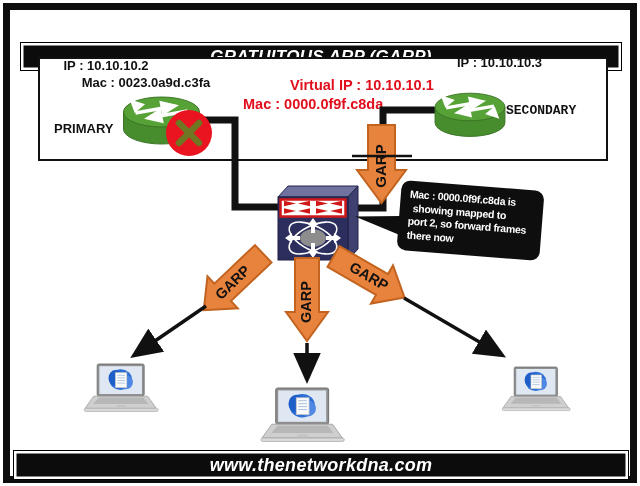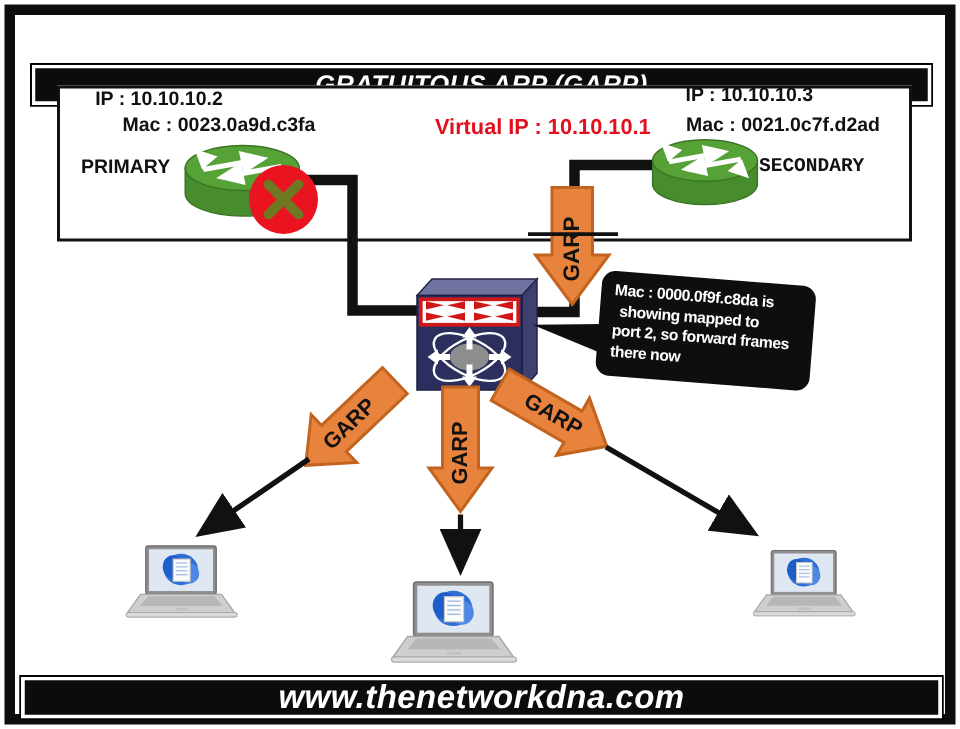--- a/index.html
+++ b/index.html
@@ -6,21 +6,21 @@
   .canvas{position:relative;width:640px;height:486px;background:#fff;overflow:hidden;
           font-family:"Liberation Sans",sans-serif;color:#111;}
   .outer-frame{position:absolute;left:3px;top:3px;width:620px;height:466px;
                border:7px solid #0d0d0d;background:#fff;}
   .bar{position:absolute;background:#0c0c0c;border:1px solid #000;
        box-shadow:inset 0 0 0 2.5px #fff;display:flex;align-items:center;justify-content:center;}
   .title-bar{left:20px;top:10px;width:600px;height:27px;margin-top:32px;}
   .footer-bar{left:13px;top:450px;width:614px;height:28px;}
   .bar-text{color:#fff;font-weight:bold;font-style:italic;letter-spacing:.3px;}
   .title-bar .bar-text{font-size:17px;}
-  .footer-bar .bar-text{font-size:22px;}
+  .footer-bar .bar-text{font-size:18px;}
   .router-box{position:absolute;left:38px;top:57px;width:566px;height:100px;
               border:2px solid #111;background:#fff;}
   .lbl{position:absolute;font-weight:bold;font-size:13px;white-space:nowrap;}
   .red{color:#e10e1c;font-size:14.5px;}
   svg.layer{position:absolute;left:0;top:0;}
   svg text{font-family:"Liberation Sans",sans-serif;font-weight:bold;fill:#111;}
   .callout{position:absolute;left:402px;top:180px;width:130px;background:#0e0e0e;color:#fff;
            border-radius:9px;padding:7px 4px 8px 9px;transform:rotate(4.5deg);
            transform-origin:top left;z-index:5;}
   .callout .line{font-size:10.5px;font-weight:bold;line-height:1.3;letter-spacing:-.3px;white-space:nowrap;}
@@ -35,26 +35,26 @@
   <div class="outer-frame"></div>
 
   <div class="bar title-bar">
     <span class="bar-text">GRATUITOUS ARP (GARP)</span>
   </div>
 
   <div class="router-box"></div>
 
   <div class="lbl" style="left:46px;top:58px;width:120px;text-align:center;">IP : 10.10.10.2</div>
   <div class="lbl" style="left:40px;top:75px;width:140px;text-align:center;padding-left:36px;">Mac : 0023.0a9d.c3fa</div>
-  <div class="lbl" style="left:54px;top:103px;">PRIMARY</div>
+  <div class="lbl" style="left:54px;top:121px;">PRIMARY</div>
 
   <div class="lbl red" style="left:243px;top:77px;margin-left:47px;">Virtual IP : 10.10.10.1</div>
+  <div class="lbl red" style="left:243px;top:96px;">Mac : 0000.0f9f.c8da</div>
 
   <div class="lbl" style="left:457px;top:55px;width:120px;">IP : 10.10.10.3</div>
-  <div class="lbl" style="left:452px;top:75px;width:140px;text-align:center;">Mac : 0021.0c7f.d2ad</div>
   <div class="lbl" style="left:506px;top:103px;font-family:Liberation Mono, monospace;">SECONDARY</div>
 
   <svg class="layer" width="640" height="486" viewBox="0 0 640 486">
     <defs>
       <marker id="ah" markerWidth="9" markerHeight="8" refX="7" refY="4" orient="auto">
         <polygon points="0,0 9,4 0,8" fill="#111"></polygon>
       </marker>
       <g id="laptop-shape">
         <rect x="14" y="0" width="54" height="37" rx="2" fill="#8f8f8f" stroke="#6e6e6e" stroke-width="1"></rect>
         <rect x="16.5" y="2.5" width="49" height="32" fill="#dfe7f2"></rect>

